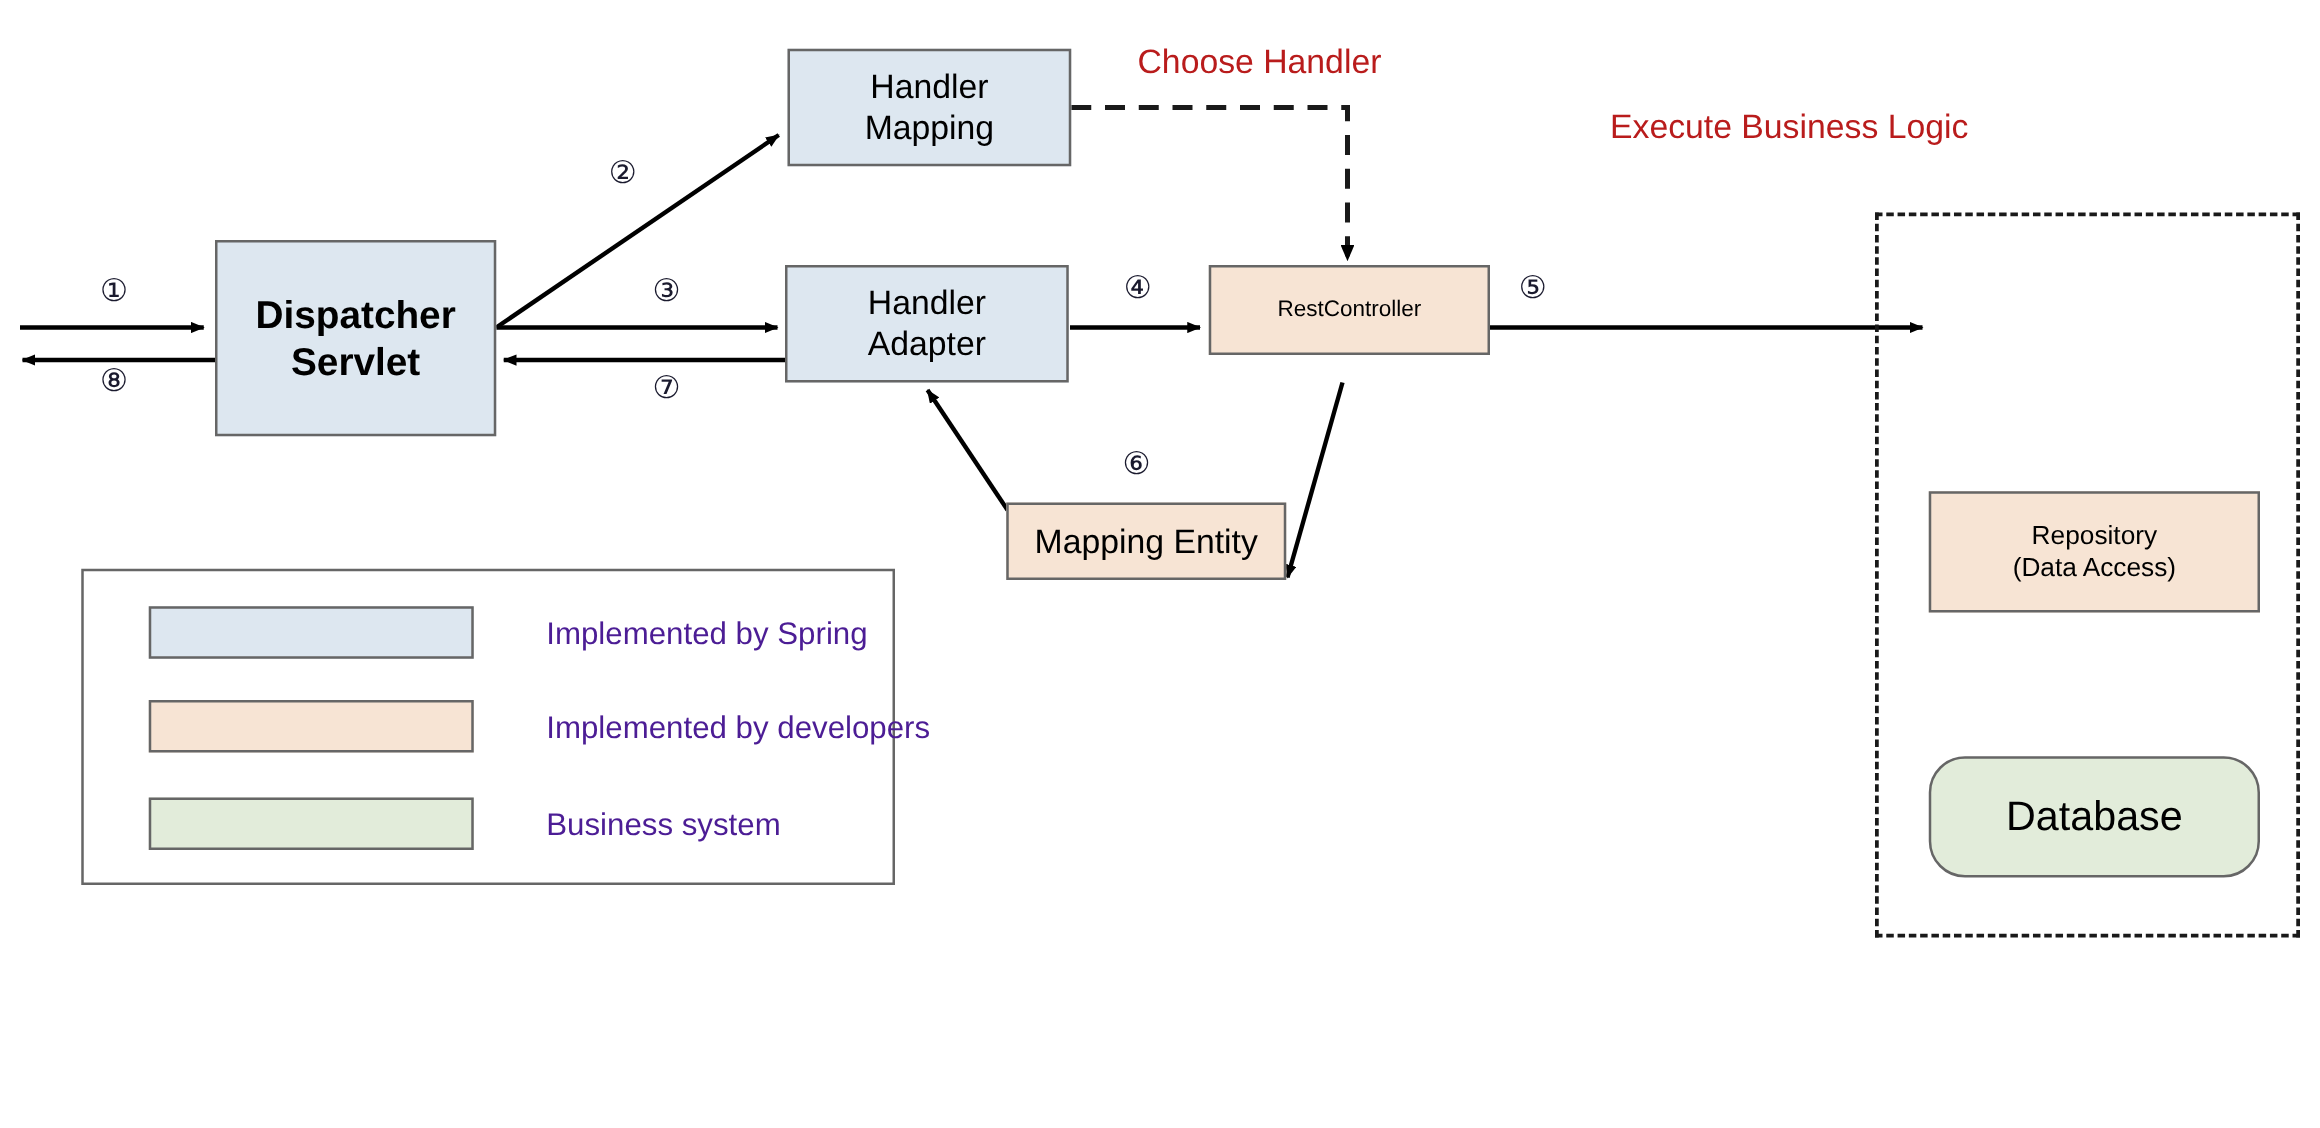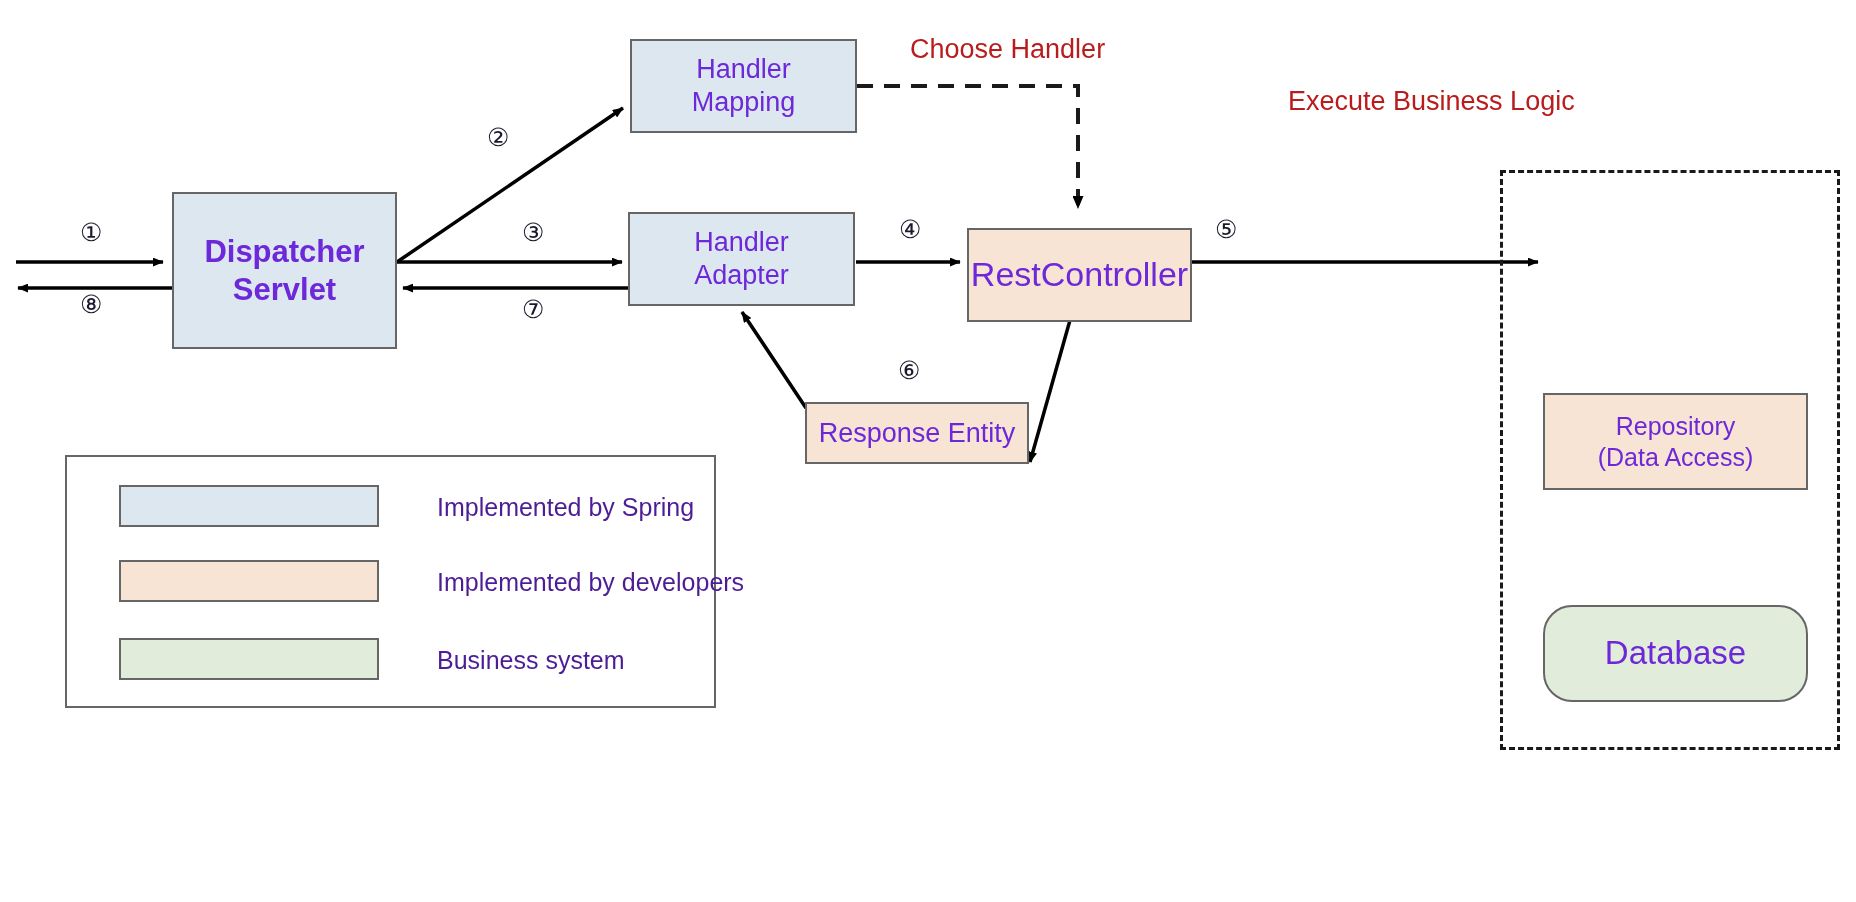--- a/index.html
+++ b/index.html
@@ -28,21 +28,21 @@
   }
   .node-box {
     position: absolute;
     box-sizing: border-box;
     border: 2px solid #666666;
     display: flex;
     align-items: center;
     justify-content: center;
     text-align: center;
     line-height: 1.22;
-    color: #6d28d9;
+    color: #000000;
   }
   .fill-spring   { background: #dde7f0; }
   .fill-dev      { background: #f7e4d4; }
   .fill-external { background: #e2ecda; }
 
   .label-text {
     position: absolute;
     color: #b91c1c;
     white-space: nowrap;
   }
@@ -134,30 +134,30 @@
   <div class="node-box fill-spring" style="left:630px; top:39px; width:227px; height:94px; font-size:27px; flex-direction:column;">
     <span>Handler</span>
     <span>Mapping</span>
   </div>
 
   <div class="node-box fill-spring" style="left:628px; top:212px; width:227px; height:94px; font-size:27px; flex-direction:column;">
     <span>Handler</span>
     <span>Adapter</span>
   </div>
 
-  <div class="node-box fill-dev" style="left:967px; top:212px; width:225px; height:94px; font-size:34px;margin-top:16px;">
+  <div class="node-box fill-dev" style="left:967px; top:212px; width:225px; height:72px; font-size:18px;">
     <span>RestController</span>
   </div>
 
   <div class="node-box fill-dev" style="left:805px; top:402px; width:224px; height:62px; font-size:27px;">
-    <span>Response Entity</span>
+    <span>Mapping Entity</span>
   </div>
 
 
-  <div class="node-box fill-dev" style="left:1543px; top:393px; width:265px; height:97px; font-size:25px; flex-direction:column;">
+  <div class="node-box fill-dev" style="left:1543px; top:393px; width:265px; height:97px; font-size:21px; flex-direction:column;">
     <span>Repository</span>
     <span>(Data Access)</span>
   </div>
 
   <div class="node-box fill-external" style="left:1543px; top:605px; width:265px; height:97px; font-size:33px;border-radius:29px;">
     <span>Database</span>
   </div>
 
   <div class="legend-panel" style="left:65px; top:455px; width:651px; height:253px;">
 

